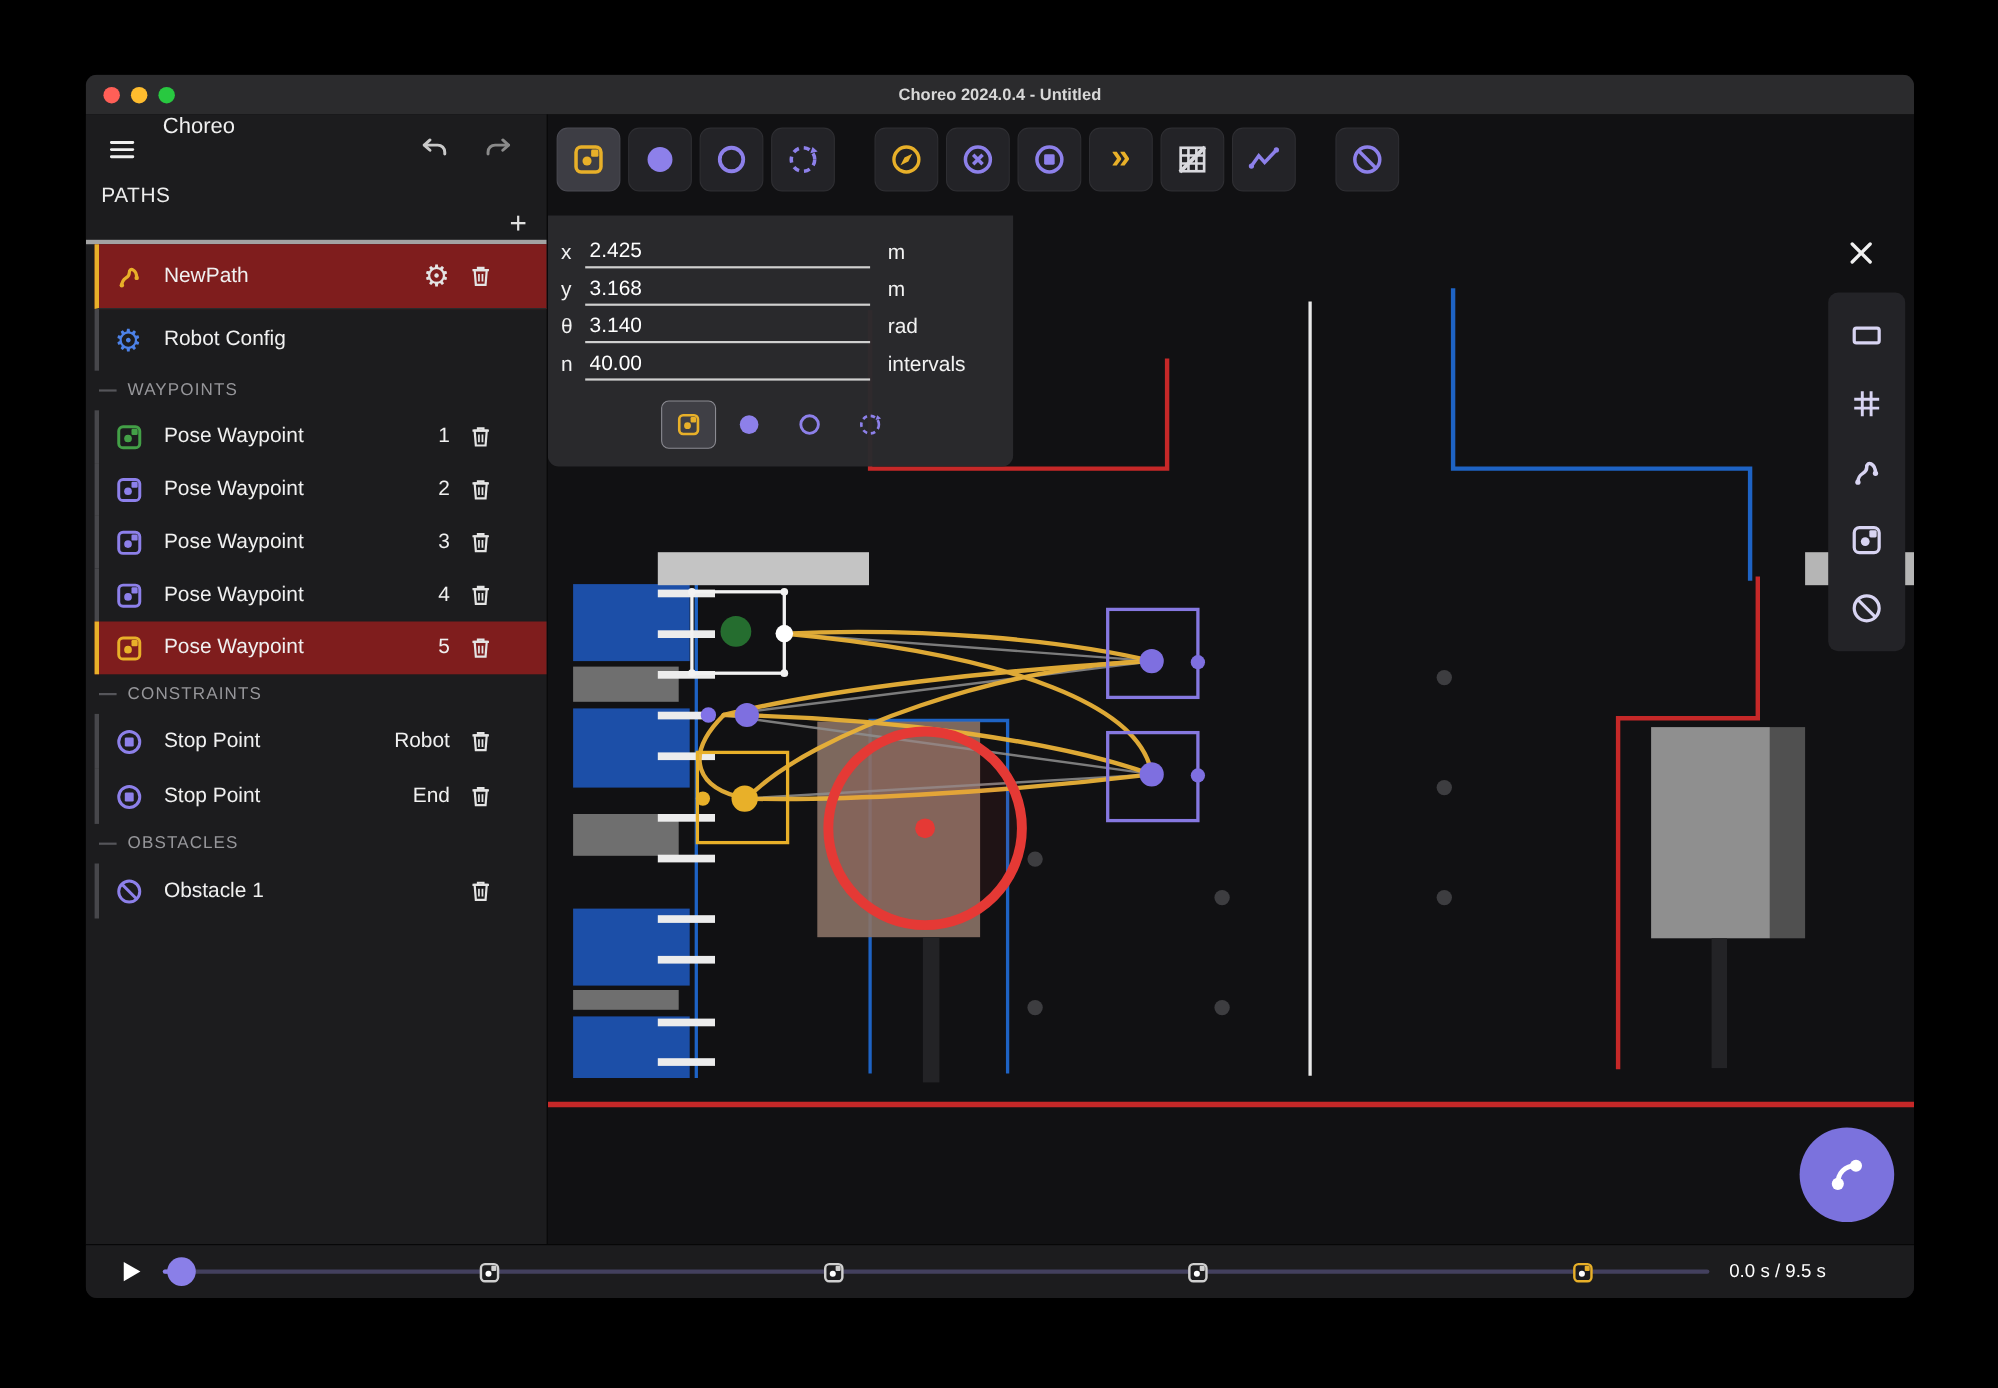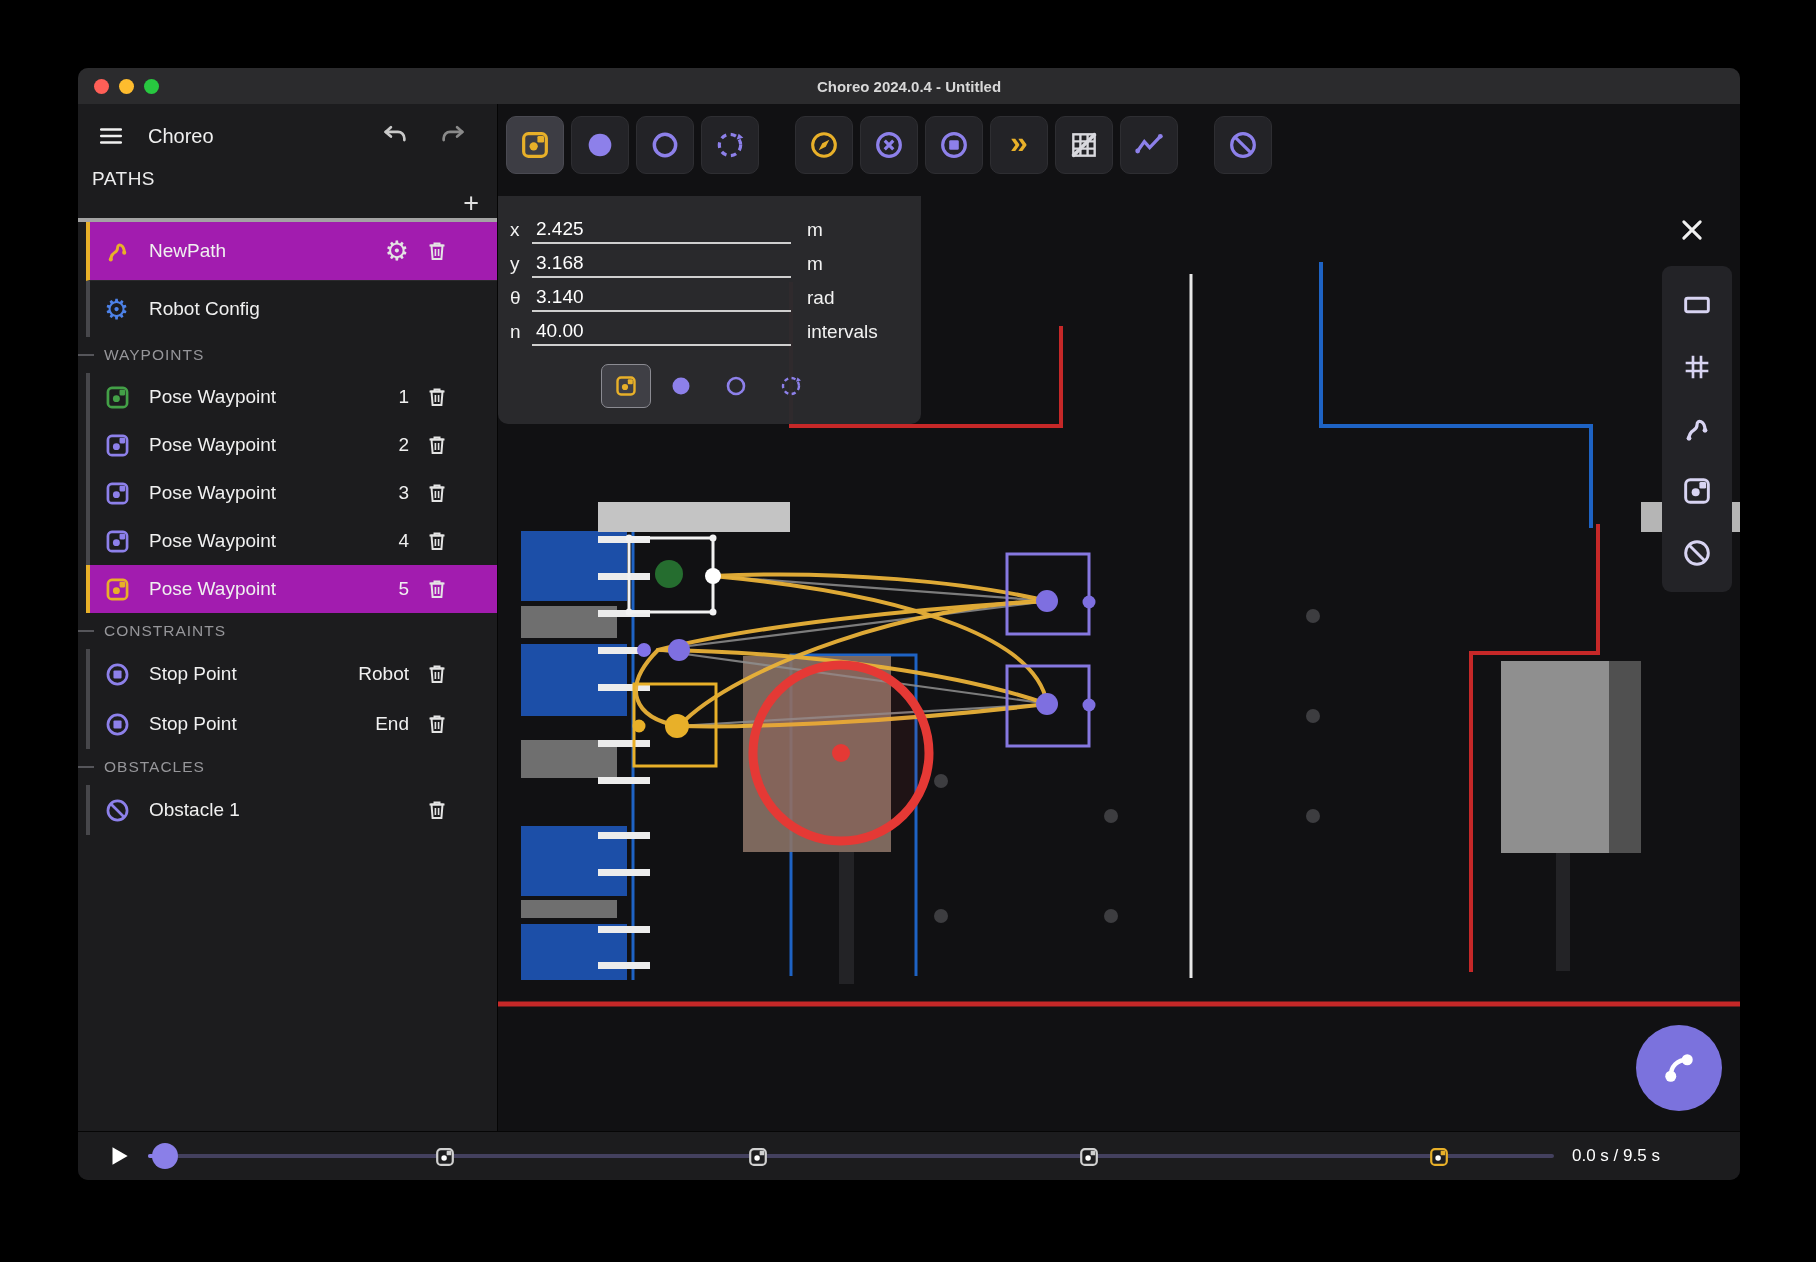--- a/index.html
+++ b/index.html
@@ -13,39 +13,39 @@
   .title{font-size:15px;font-weight:bold;color:#d8d8d8;}
   .lights{position:absolute;left:16px;top:0;height:36px;display:flex;align-items:center;gap:10px;}
   .light{width:15px;height:15px;border-radius:50%;}
   .light.r{background:#ff5f57}.light.y{background:#febc2e}.light.g{background:#28c840}
   
   .body{position:absolute;top:36px;bottom:48px;left:0;right:0;display:flex;}
   .sidebar{width:419px;background:#1c1c1e;border-right:1px solid #050505;flex:none;overflow:hidden;}
   .main{flex:1;position:relative;background:#111113;overflow:hidden;}
   .spacer{flex:1;}
   
-  .sb-header{height:64px;display:flex;align-items:center;padding:0 30px 0 18px;gap:0;}
+  .sb-header{height:64px;display:flex;padding:0 30px 0 18px;gap:0;}
   .icon-btn{background:none;border:none;padding:0;cursor:pointer;display:flex;align-items:center;justify-content:center;color:#cfcfcf;}
   .app-name{font-size:20px;color:#f0f0f0;margin-left:22px;}
   .sb-header .icon-btn.hist{margin-left:30px;}
   
   .section-header{height:50px;display:flex;align-items:flex-start;padding:0 16px 0 14px;
                   border-bottom:4px solid #a3a3a3;font-size:19px;color:#ededed;letter-spacing:.5px;flex-direction:column;}
   .add-btn{margin-left:auto;background:none;border:none;color:#e0e0e0;font-size:27px;line-height:1;cursor:pointer;padding:0 2px;}
   
   .row{display:flex;align-items:center;margin-left:8px;border-left:4px solid #47474b;
        padding:0 48px 0 14px;height:50px;}
   .row .label{font-size:19px;color:#f0f0f0;margin-left:18px;white-space:nowrap;}
-  .row.selected{border-left-color:#e8b029;background:#a21caf;}
+  .row.selected{border-left-color:#e8b029;background:#7f1d1d;}
   .path-row{height:58px;border-bottom:1px solid #2a2a2c;}
   .config-row{height:56px;}
   .trash-btn{background:none;border:none;padding:0;margin-left:16px;cursor:pointer;display:flex;}
   .gear-glyph{font-size:27px;line-height:1;color:#e4e4e4;}
   .gear-glyph.blue{color:#4d82e8;font-size:28px;}
-  .group-label{height:36px;display:flex;align-items:center;padding-left:0;color:#96969a;font-size:15.5px;letter-spacing:1px;}
+  .group-label{height:36px;display:flex;align-items:center;padding-left:12px;color:#96969a;font-size:15.5px;letter-spacing:1px;}
   .group-label .dash{width:16px;height:2px;background:#55555a;margin-right:10px;flex:none;}
   .wp-index{font-size:19px;color:#f0f0f0;margin-left:auto;width:46px;text-align:right;}
   .scope{font-size:19px;color:#f0f0f0;margin-left:auto;text-align:right;}
   .icon-24{width:27px;height:27px;flex:none;display:flex;}
   .c-green{color:#43a047}.c-purple{color:#8d80ea}.c-yellow{color:#e8b029}
   
   .toolbar{position:absolute;left:8px;top:12px;display:flex;gap:7px;z-index:6;}
   .tool{width:58px;height:58px;border-radius:10px;background:#232327;border:1px solid #2e2e32;
         display:flex;align-items:center;justify-content:center;cursor:pointer;padding:0;}
   .tool.active{background:#3d3d44;border-color:#4a4a52;}

